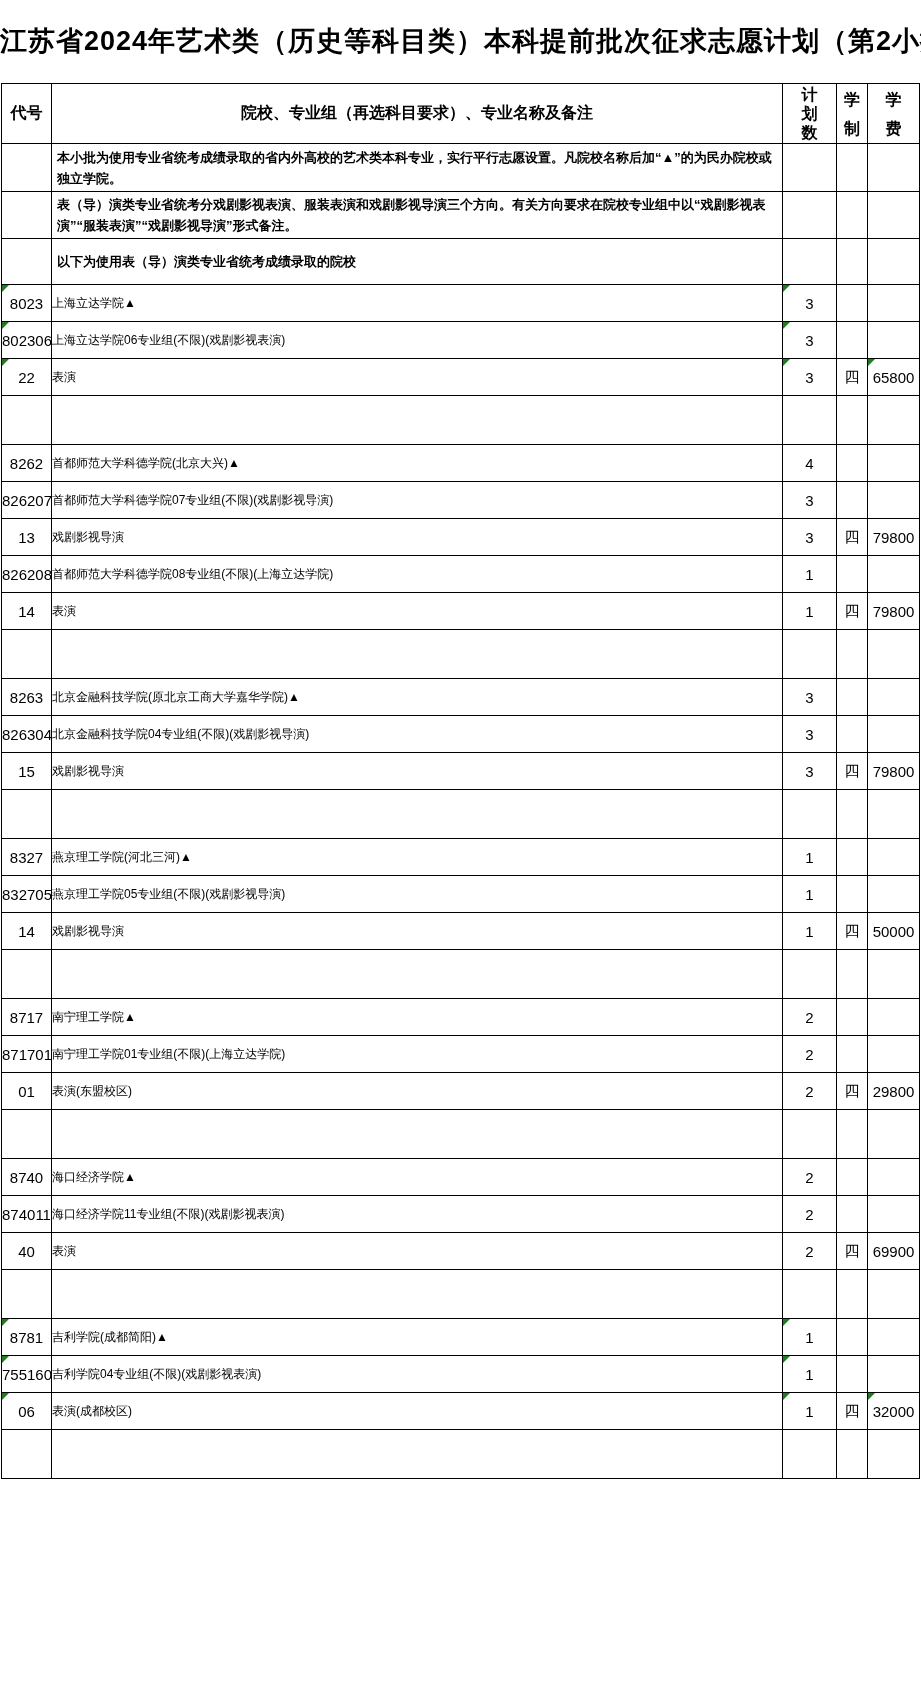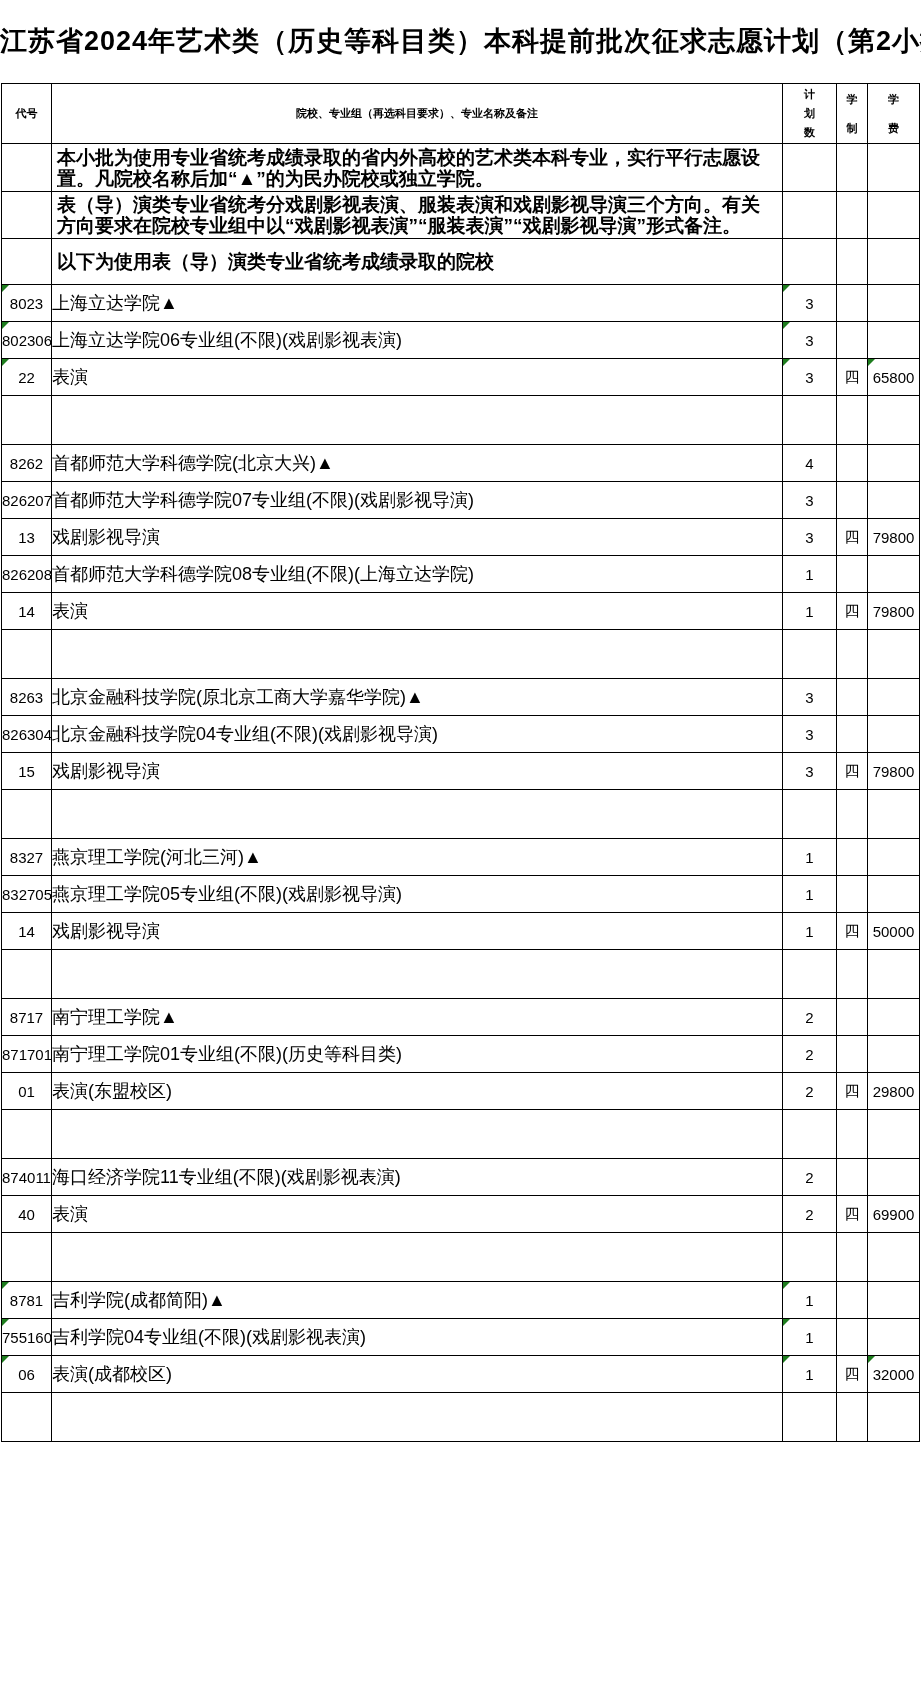--- a/index.html
+++ b/index.html
@@ -32,50 +32,50 @@
     border:1.5px solid #000000;
     padding:0;
     position:relative;
     overflow:hidden;
     vertical-align:middle;
     box-sizing:border-box;
     background:#ffffff;
   }
   
   tr.header-row{height:60px;}
-  tr.header-row th{font-weight:bold;font-size:11px;text-align:center;}
+  tr.header-row th{font-weight:bold;font-size:16px;text-align:center;}
   th .vwrap{
     display:inline-block;
     width:1.15em;
     word-break:break-all;
     text-align:center;
   }
   th.h-plan .vwrap{line-height:19px;}
   th.h-two  .vwrap{line-height:29px;}
 
   
   tr.note-row{height:47px;}
   tr.note-row td.main-cell{
     font-weight:bold;
-    font-size:19px;
+    font-size:13px;
     line-height:21px;
     text-align:left;
     padding:0 6px 0 5px;
   }
 
   
   tr.data-row{height:37px;}
   tr.spacer-row{height:49px;}
   td.cell-code, td.cell-plan, td.cell-duration, td.cell-tuition{
     text-align:center;
     font-size:15px;
   }
   td.cell-name{
     text-align:left;
-    font-size:18px;
+    font-size:12px;
     padding:0 6px 0 5px;
   }
 
   
   .marker{
     position:absolute;
     top:0;left:0;
     width:0;height:0;
     border-top:7px solid #1e7d1e;
     border-right:7px solid transparent;
@@ -259,36 +259,43 @@
         </tr>
         <tr class="data-row">
           <td class="cell-code"><span>8717</span></td>
           <td class="cell-name"><span>南宁理工学院▲</span></td>
           <td class="cell-plan"><span>2</span></td>
           <td class="cell-duration"><span></span></td>
           <td class="cell-tuition"><span></span></td>
         </tr>
         <tr class="data-row">
           <td class="cell-code"><span>871701</span></td>
-          <td class="cell-name"><span>南宁理工学院01专业组(不限)(历史等科目类)</span></td>
+          <td class="cell-name"><span>南宁理工学院01专业组(不限)(上海立达学院)</span></td>
           <td class="cell-plan"><span>2</span></td>
           <td class="cell-duration"><span></span></td>
           <td class="cell-tuition"><span></span></td>
         </tr>
         <tr class="data-row">
           <td class="cell-code"><span>01</span></td>
           <td class="cell-name"><span>表演(东盟校区)</span></td>
           <td class="cell-plan"><span>2</span></td>
           <td class="cell-duration"><span>四</span></td>
           <td class="cell-tuition"><span>29800</span></td>
         </tr>
         <tr class="spacer-row">
           <td class="cell-code"><span></span></td>
           <td class="cell-name"><span></span></td>
           <td class="cell-plan"><span></span></td>
+          <td class="cell-duration"><span></span></td>
+          <td class="cell-tuition"><span></span></td>
+        </tr>
+        <tr class="data-row">
+          <td class="cell-code"><span>8740</span></td>
+          <td class="cell-name"><span>海口经济学院▲</span></td>
+          <td class="cell-plan"><span>2</span></td>
           <td class="cell-duration"><span></span></td>
           <td class="cell-tuition"><span></span></td>
         </tr>
         <tr class="data-row">
           <td class="cell-code"><span>874011</span></td>
           <td class="cell-name"><span>海口经济学院11专业组(不限)(戏剧影视表演)</span></td>
           <td class="cell-plan"><span>2</span></td>
           <td class="cell-duration"><span></span></td>
           <td class="cell-tuition"><span></span></td>
         </tr>

